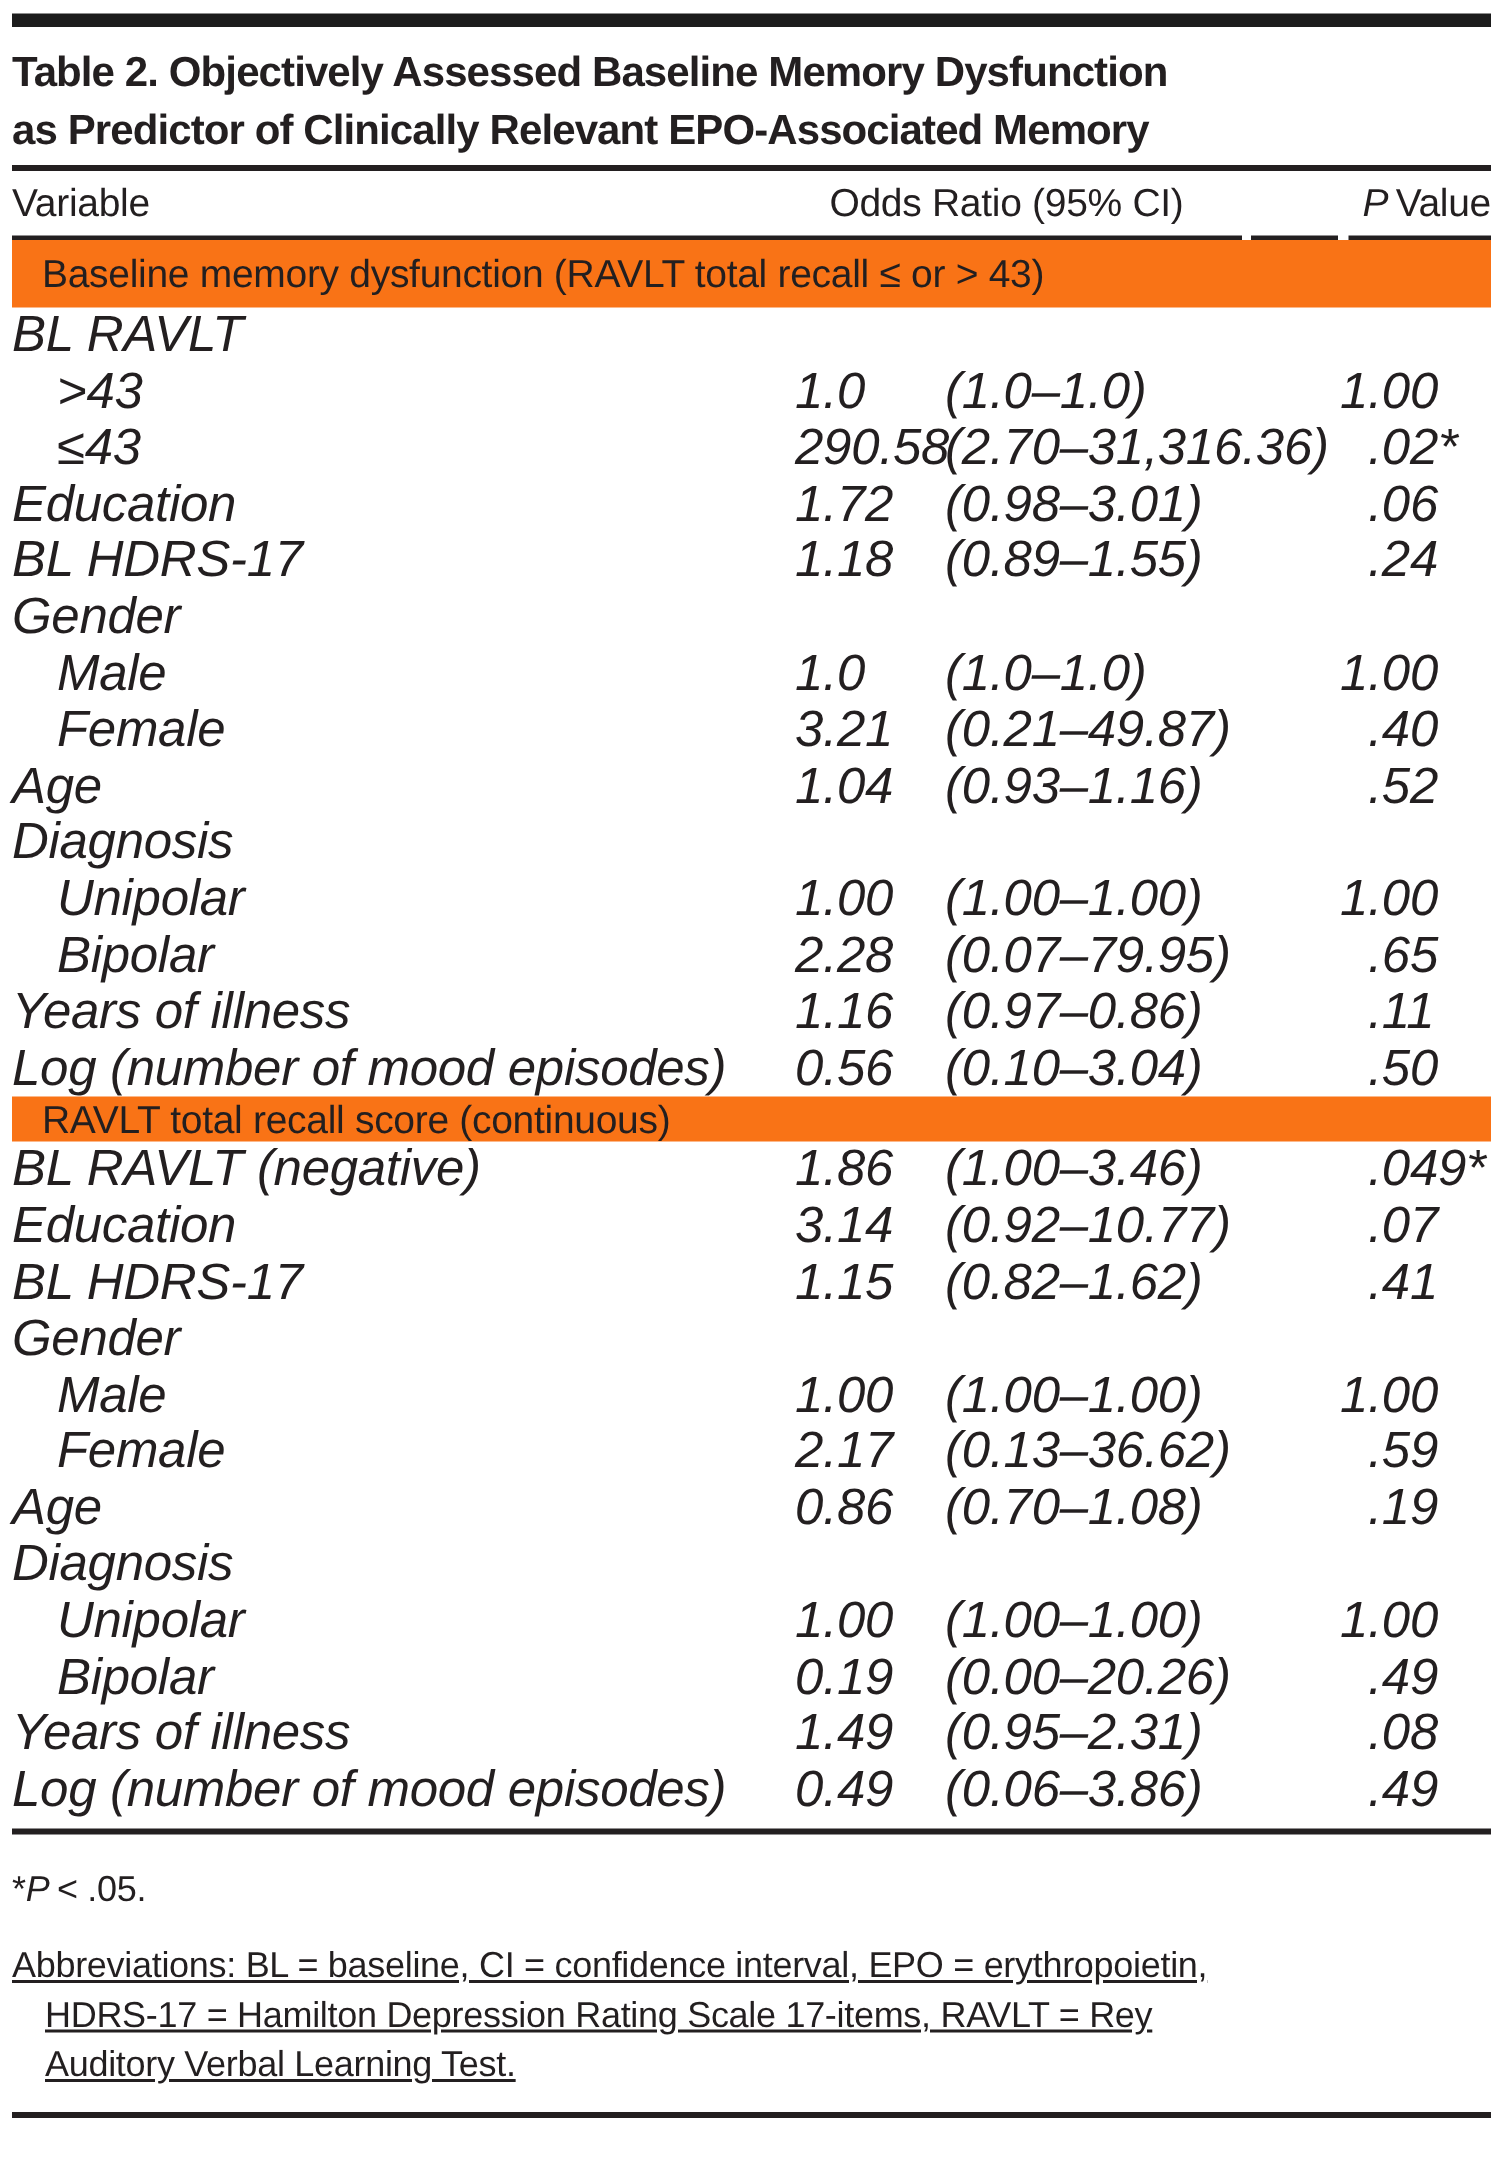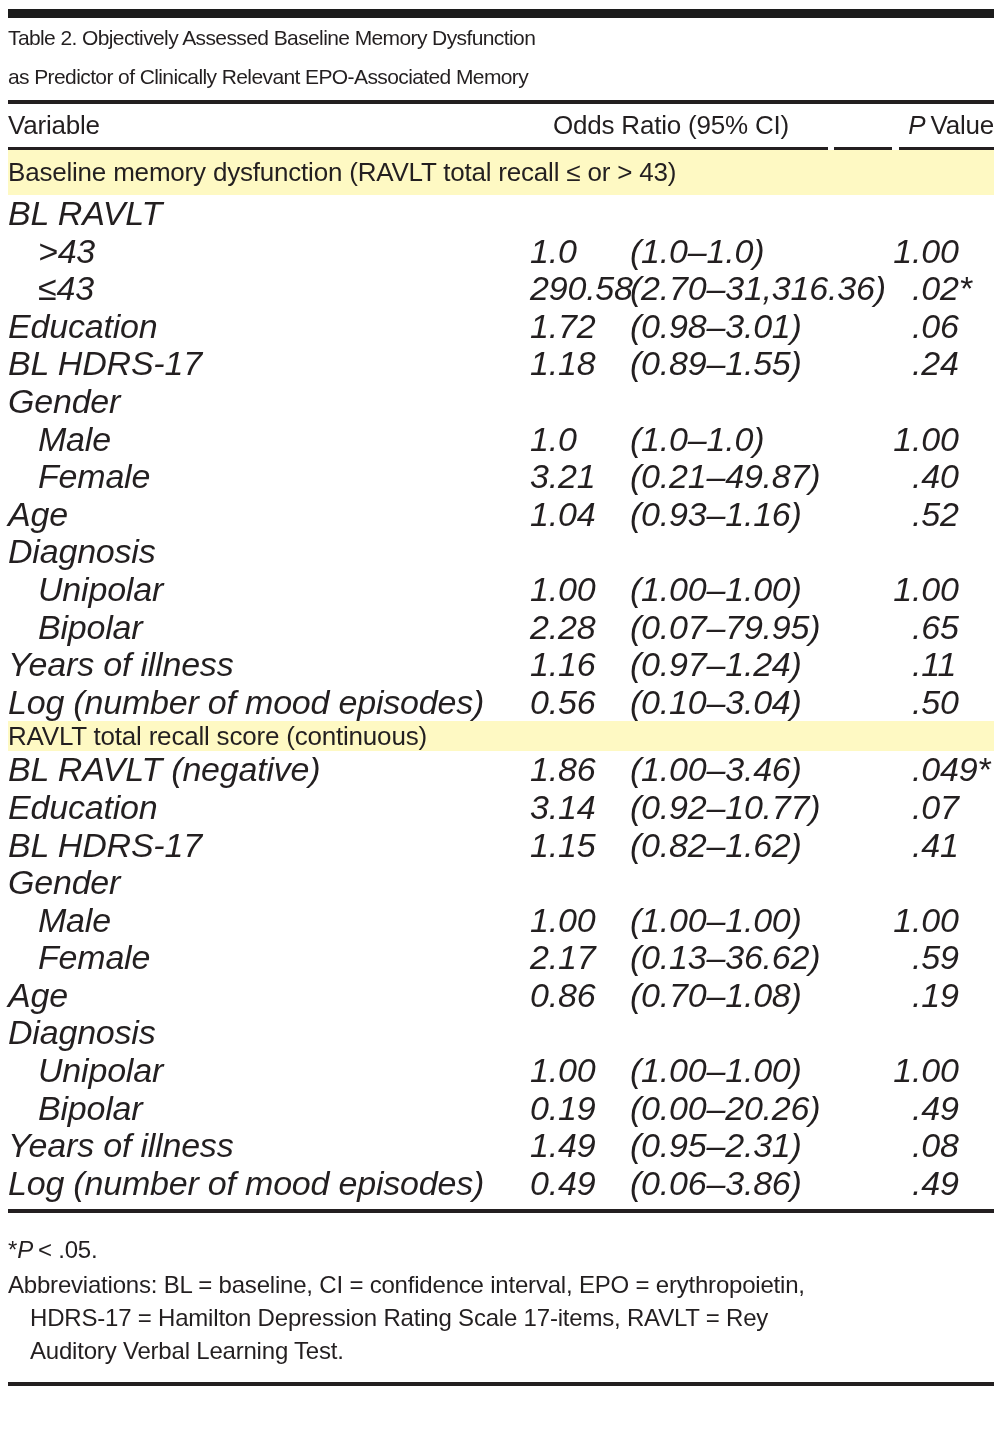--- a/index.html
+++ b/index.html
@@ -8,22 +8,22 @@
     width: 1002px; height: 1446px;
     padding: 0 8px;
     overflow: hidden;
     font-family: "Liberation Sans", sans-serif;
     color: #231f20;
     letter-spacing: -0.2px;
     background: #ffffff;
   }
   .top-bar { margin-top: 9px; height: 9px; background: #1c1c1c; }
   .title {
-    margin-top: 0;
-    font-size: 21px; font-weight: normal; letter-spacing: -0.6px;
+    margin-top: 10px;
+    font-size: 28px; font-weight: bold; letter-spacing: -0.6px;
     line-height: 39px;
   }
   .rule-medium { margin-top: 4px; height: 4px; background: #231f20; }
   .header-row {
     display: grid;
     grid-template-columns: 1fr 100px 282px 82px;
     height: 43px; line-height: 43px;
     font-size: 26px;
   }
   .header-row .or-header {
@@ -37,42 +37,42 @@
   }
   .p-header .p-rest, .sig-rest { margin-left: 5px; text-align: center; }
   .header-rule { display: flex; height: 3px; }
   .header-rule .seg { background: #231f20; height: 3px; }
   .header-rule .seg1 { width: 820px; }
   .header-rule .gap1 { width: 6px; }
   .header-rule .seg2 { width: 58px; }
   .header-rule .gap2 { width: 7px; }
   .header-rule .seg3 { flex: 1; }
   .section-band {
-    background: #fef9c3;
+    background: #f97316;
     font-size: 26px;
-    display: flex; align-items: center;
+    display: flex; align-items: center; padding-left: 20px;
   }
   .band-1 { height: 45px; }
   .band-2 { height: 30px; }
   .row {
     display: grid;
     grid-template-columns: 1fr 100px 282px 82px;
     line-height: 37.6px; height: 37.6px;
     font-size: 34px;
     white-space: nowrap;
     font-style: italic;
   }
   .row .label.indent { padding-left: 30px; }
   .row .or { text-align: left; padding-right: 12px; }
   .row .ci-wrap { display: flex; justify-content: space-between; gap: 20px; }
   .row .p-frac { text-align: left; }
   .rule-bottom-table { margin-top: 7px; height: 4px; background: #231f20; }
   .footnotes { font-size: 24px; }
   .sig-line { margin-top: 23px; line-height: 28px; }
-  .abbr { margin-top: 4px; line-height: 33px; }
+  .abbr { margin-top: 20px; line-height: 33px; text-decoration: underline; }
   .abbr .cont { padding-left: 22px; }
   .final-rule { margin-top: 15px; height: 4px; background: #231f20; }
   i { font-style: italic; }
 </style>
 </head>
 <body>
 
 <div class="page">
 
   <div class="top-bar"></div>
@@ -220,21 +220,21 @@
       <span class="ci">(0.07–79.95)</span>
       <span class="p-int"></span>
     </div>
     <div class="cell p-frac">.65</div>
   </div>
 
   <div class="row">
     <div class="cell label">Years of illness</div>
     <div class="cell or">1.16</div>
     <div class="cell ci-wrap">
-      <span class="ci">(0.97–1.24)</span>
+      <span class="ci">(0.97–0.86)</span>
       <span class="p-int"></span>
     </div>
     <div class="cell p-frac">.11</div>
   </div>
 
   <div class="row">
     <div class="cell label">Log (number of mood episodes)</div>
     <div class="cell or">0.56</div>
     <div class="cell ci-wrap">
       <span class="ci">(0.10–3.04)</span>

